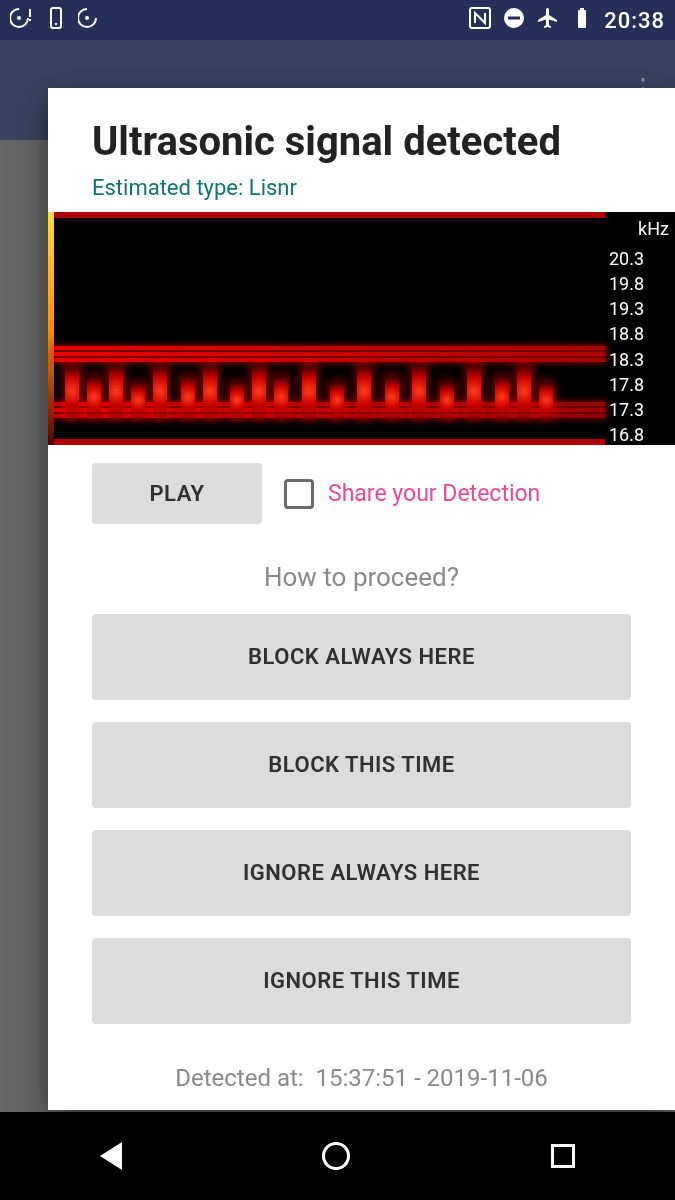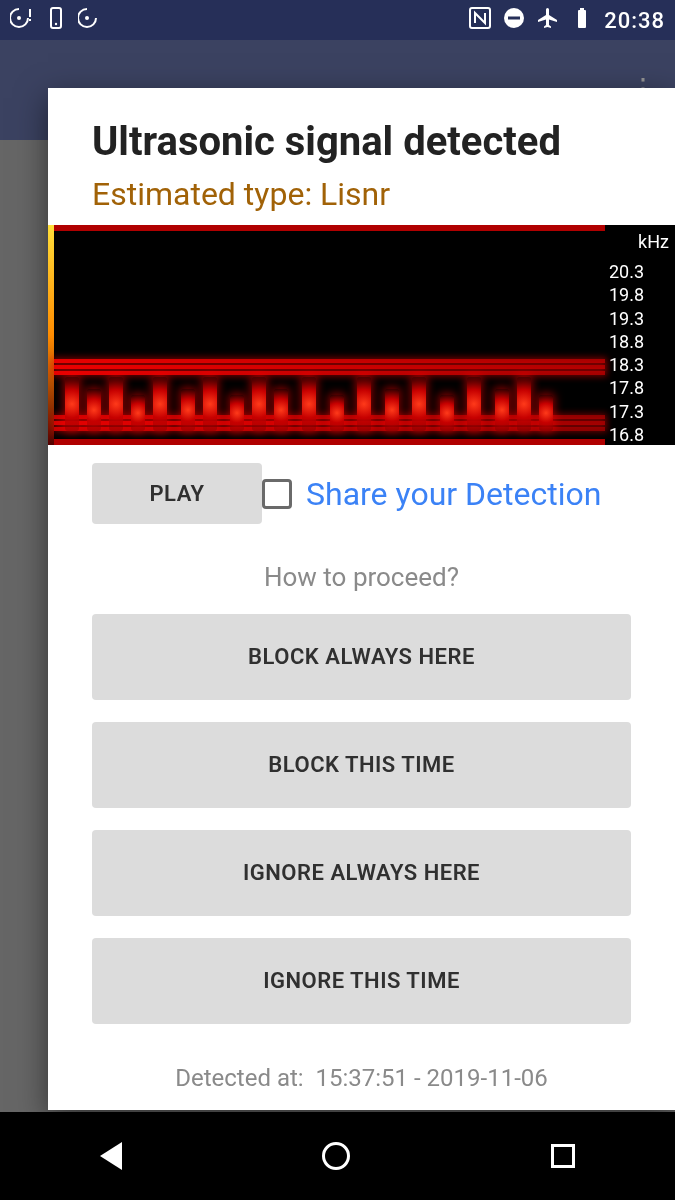--- a/index.html
+++ b/index.html
@@ -10,38 +10,38 @@
   .statusbar .left, .statusbar .right { display:flex; align-items:center; gap:10px; }
   .statusbar svg { width:24px; height:24px; fill:#fff; }
   .statusbar .clock { font-weight:500; letter-spacing:1px; }
   
   .appbar { position:absolute; top:40px; left:0; right:0; height:100px; background:#3b4a8f; }
   .appbar .appdots { position:absolute; right:18px; top:32px; color:#fff; font-size:28px; }
   .overlay { position:absolute; top:40px; left:0; right:0; bottom:88px; background:rgba(60,60,60,0.55); }
   
   .dialog { position:absolute; left:48px; right:0; top:88px; bottom:90px; background:#fff; border-radius:0; box-shadow:0 10px 30px rgba(0,0,0,0.5); display:flex; flex-direction:column; overflow:hidden;}
   .dialog .title { padding:30px 44px 6px 44px; font-size:40px; font-weight:700; color:#222; }
-  .dialog .subtitle { padding:4px 44px 12px 44px; font-size:32px; color:#a16207; }
+  .dialog .subtitle { padding:4px 44px 12px 44px; font-size:22px; color:#0f766e; }
   .spectro { position:relative; width:100%; height:308px; background:#000; overflow:hidden; }
   .spectro .axisunit { position:absolute; right:6px; top:6px; color:#fff; font-size:18px; }
   .spectro .ticks { position:absolute; right:6px; top:36px; bottom:0; width:60px; display:flex; flex-direction:column; justify-content:space-between; color:#fff; font-size:18px; text-align:left; }
   .spectro .ticks span { display:block; }
   .spectro .yellowbar { position:absolute; left:0; top:0; bottom:0; width:6px; background:linear-gradient(#ffdf3a,#ff8c00,#550000); }
   .spectro .topstripe { position:absolute; left:6px; right:70px; top:0; height:6px; background:#b00000; }
   .spectro .botstripe { position:absolute; left:6px; right:70px; bottom:0; height:6px; background:#b00000; }
   .spectro .signal { position:absolute; left:6px; right:70px; top:134px; height:90px; }
   .spectro .signal .band { position:absolute; left:0; right:0; height:4px; background:linear-gradient(90deg, rgba(255,0,0,0.9), rgba(200,0,0,0.8)); box-shadow:0 0 6px 2px rgba(255,0,0,0.4); }
   .spectro .seg { position:absolute; width:14px; background:radial-gradient(circle, #ff3a1a 0%, #c60000 50%, rgba(120,0,0,0.3) 100%); border-radius:3px; box-shadow:0 0 8px 2px rgba(255,0,0,0.5); }
   
-  .playrow { display:flex; align-items:center; padding:18px 44px 10px 44px; }
+  .playrow { display:flex; align-items:center; gap:22px; padding:18px 44px 10px 44px; }
   .btn { background:#dcdcdc; border:none; color:#303030; font-size:22px; font-weight:600; letter-spacing:0.5px; padding:18px 0; text-align:center; border-radius:4px; cursor:pointer; font-family:inherit; }
   .btn-play { width:170px; }
   .checkbox-wrap { display:flex; align-items:center; gap:14px; flex:1; }
   .chk { width:30px; height:30px; border:3px solid #6a6a6a; border-radius:4px; }
-  .chk-label { font-size:32px; color:#3b82f6; }
+  .chk-label { font-size:23px; color:#ec4899; }
   .proceed { text-align:center; color:#8a8a8a; font-size:26px; padding:28px 0 22px 0; }
   .btngrid { display:grid; grid-template-columns:1fr; gap:22px 22px; padding:0 44px; }
   .btngrid .btn { height:86px; display:flex; align-items:center; justify-content:center; line-height:1.2; }
   .detectedat { text-align:center; color:#8a8a8a; font-size:24px; padding:40px 0 18px 0; }
   
   .navbar { position:absolute; bottom:0; left:0; right:0; height:88px; background:#000; display:flex; align-items:center; justify-content:space-around; }
   .navbar .navbtn { color:#fff; }
   .tri { width:0; height:0; border-top:14px solid transparent; border-bottom:14px solid transparent; border-right:22px solid #fff; }
   .circ { width:28px; height:28px; border:3px solid #fff; border-radius:50%; }
   .sq { width:24px; height:24px; border:3px solid #fff; }

